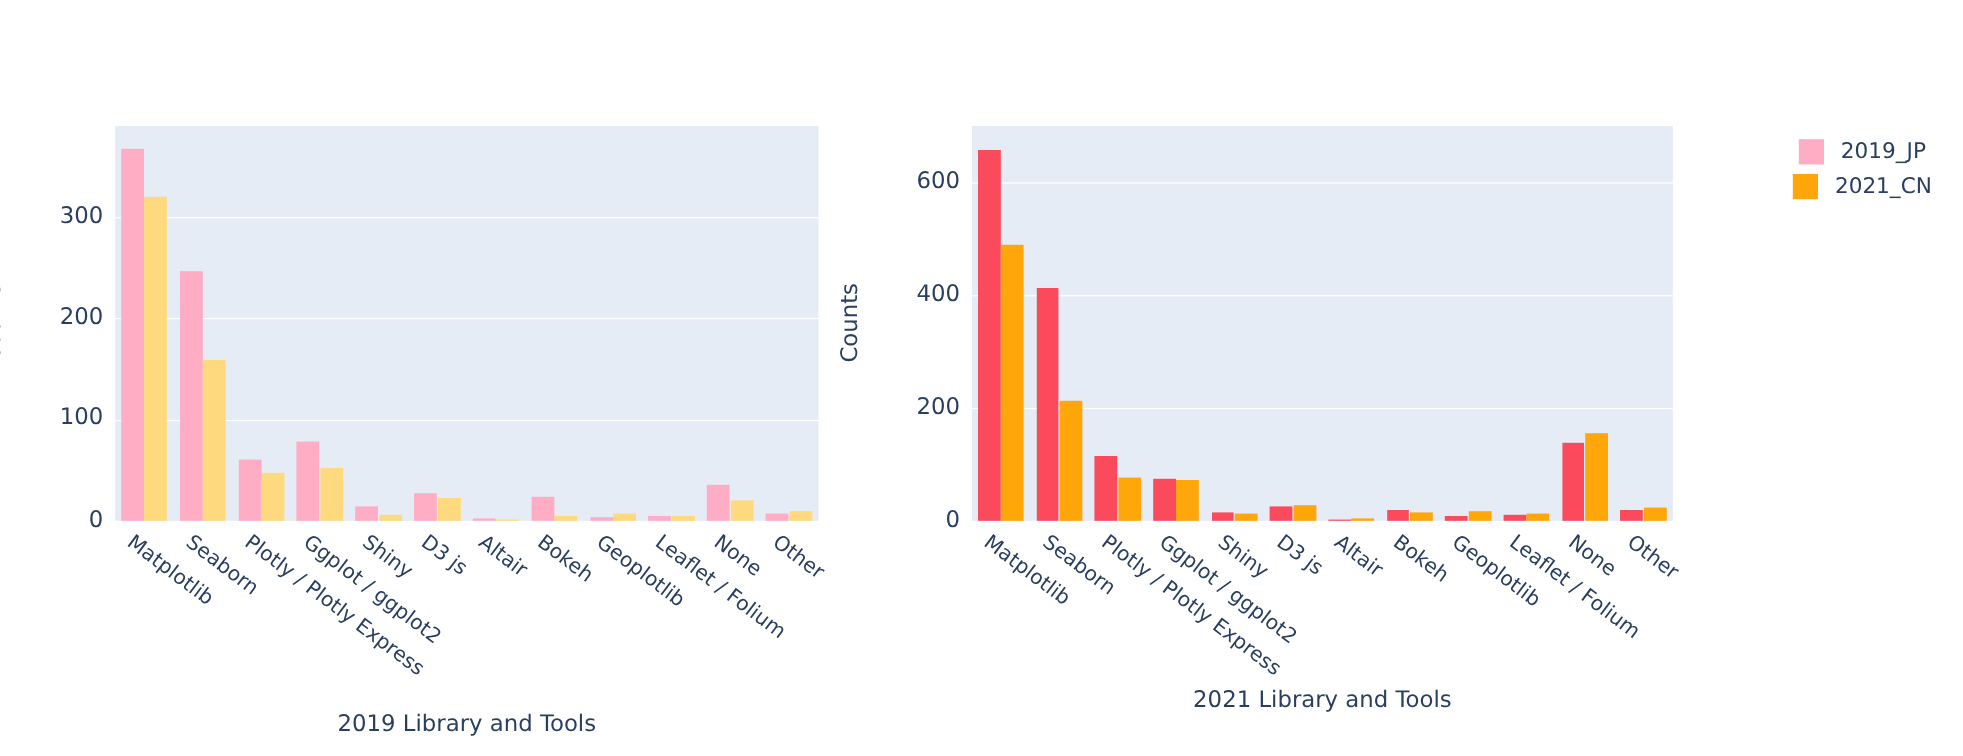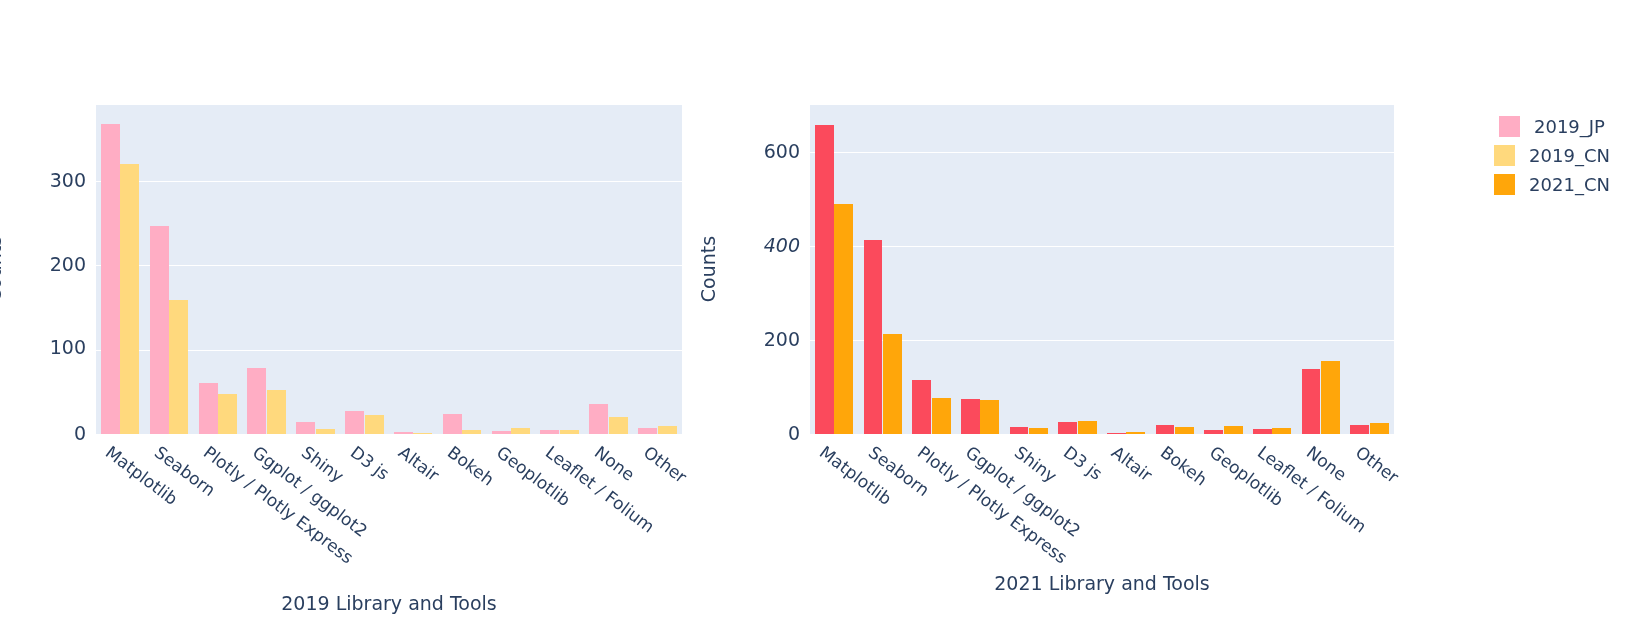--- a/index.html
+++ b/index.html
@@ -164,21 +164,21 @@
       <div class="yaxis-title" style="width: 160px; left: -86px; top: 257.5px;">Counts</div>
       <div class="xaxis-title" style="width: 420px; left: 179px; top: 572px; margin-top: 20px;">2019 Library and Tools</div>
     </div>
 
   <div class="subplot" id="panel-1">
       <div class="plot-bg" style="left: 810px; top: 105px; width: 584px; height: 329px; background: rgb(229, 236, 246);"></div>
       <div class="ytick-label" style="width: 70px; left: 730px; top: 422px;">0</div>
       <div class="gridline" style="left: 810px; width: 584px; top: 340px; background: rgb(255, 255, 255);"></div>
       <div class="ytick-label" style="width: 70px; left: 730px; top: 328px;">200</div>
       <div class="gridline" style="left: 810px; width: 584px; top: 246px; background: rgb(255, 255, 255);"></div>
-      <div class="ytick-label" style="width: 70px; left: 730px; top: 234px; font-style: italic;">400</div>
+      <div class="ytick-label" style="width: 70px; left: 730px; top: 234px;">400</div>
       <div class="gridline" style="left: 810px; width: 584px; top: 152px; background: rgb(255, 255, 255);"></div>
       <div class="ytick-label" style="width: 70px; left: 730px; top: 140px;">600</div>
       <div class="bars-layer" style="left: 810px; top: 105px; width: 584px; height: 329px;">
         <div class="bar" title="2021_JP · Matplotlib · 657" style="left: 4.86667px; width: 18.9667px; height: 308.79px; background: rgb(251, 74, 92);"></div>
         <div class="bar" title="2021_CN · Matplotlib · 490" style="left: 24.3333px; width: 18.9667px; height: 230.3px; background: rgb(255, 166, 10);"></div>
         <div class="bar" title="2021_JP · Seaborn · 412" style="left: 53.5333px; width: 18.9667px; height: 193.64px; background: rgb(251, 74, 92);"></div>
         <div class="bar" title="2021_CN · Seaborn · 212" style="left: 73px; width: 18.9667px; height: 99.64px; background: rgb(255, 166, 10);"></div>
         <div class="bar" title="2021_JP · Plotly / Plotly Express · 114" style="left: 102.2px; width: 18.9667px; height: 53.58px; background: rgb(251, 74, 92);"></div>
         <div class="bar" title="2021_CN · Plotly / Plotly Express · 76" style="left: 121.667px; width: 18.9667px; height: 35.72px; background: rgb(255, 166, 10);"></div>
         <div class="bar" title="2021_JP · Ggplot / ggplot2 · 75" style="left: 150.867px; width: 18.9667px; height: 35.25px; background: rgb(251, 74, 92);"></div>
@@ -215,21 +215,17 @@
       <div class="yaxis-title" style="width: 160px; left: 628px; top: 257.5px;">Counts</div>
       <div class="xaxis-title" style="width: 420px; left: 892px; top: 572px;">2021 Library and Tools</div>
     </div>
 
   <div class="legend" id="legend">
       <div class="legend-item">
         <span class="legend-swatch" style="background: rgb(255, 173, 196);"></span>
         <span class="legend-label">2019_JP</span>
       </div>
       <div class="legend-item">
-        <span class="legend-swatch" style="background: rgb(255, 217, 125);"></span>
-        <span class="legend-label">2019_CN</span>
-      </div>
-      <div class="legend-item">
         <span class="legend-swatch" style="background: rgb(255, 166, 10);"></span>
         <span class="legend-label">2021_CN</span>
       </div>
     </div>
 </div>
 
 </body></html>

